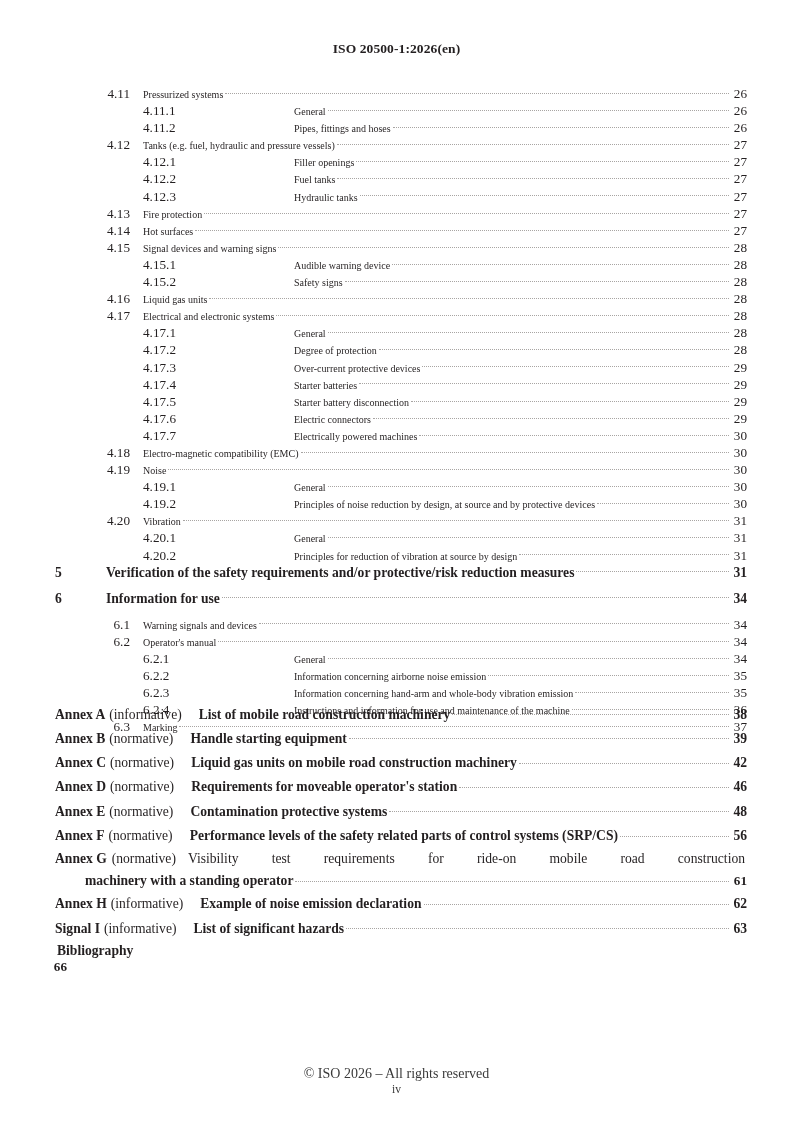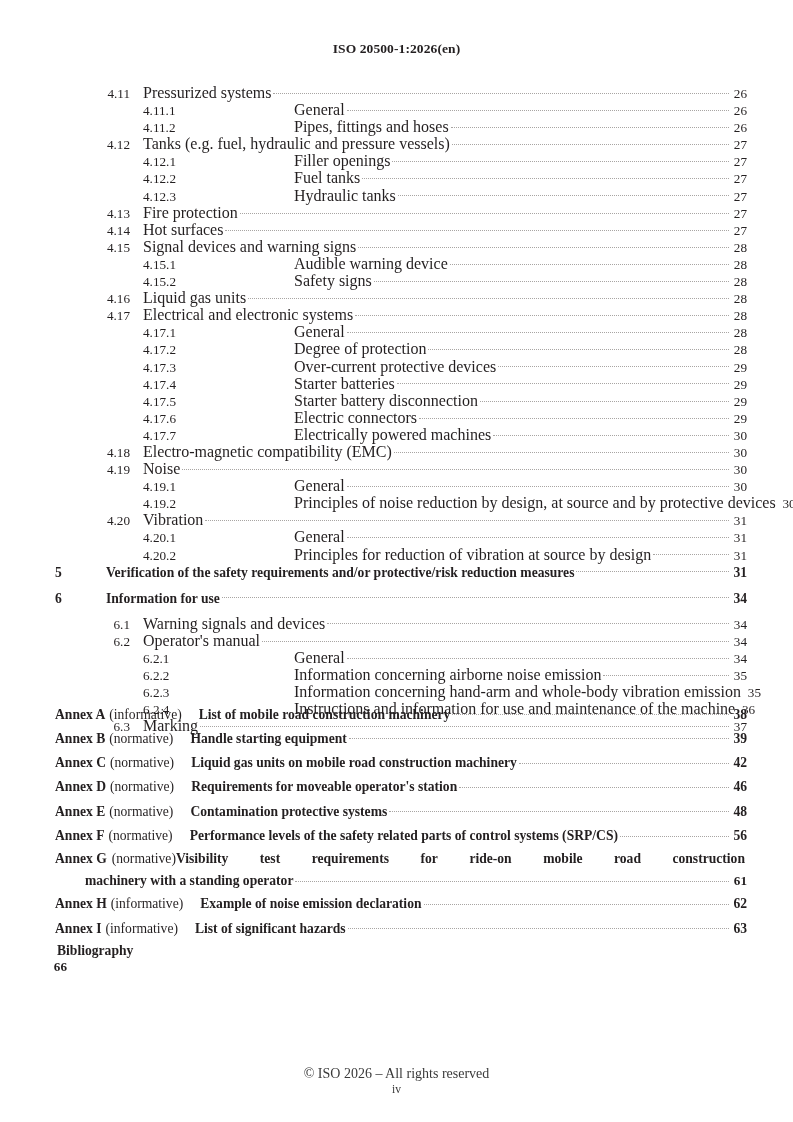--- a/index.html
+++ b/index.html
@@ -45,21 +45,21 @@
   }
 
   .num {
     flex: 0 0 auto;
     text-align: right;
     font-size: 13.2px;
   }
 
   .label {
     flex: 0 0 auto;
-    font-size: 16px;
+    font-size: 10px;
   }
 
   .leader {
     flex: 1 1 auto;
     position: relative;
     height: 1em;
     overflow: hidden;
     margin: 0 1px 0 2px;
   }
   .leader::after {
@@ -136,21 +136,22 @@
   }
   .annex-wrap .line1 {
     display: flex;
     align-items: baseline;
     height: 21px;
   }
   .annex-wrap .line1 .spread {
     flex: 1 1 auto;
     display: flex;
     justify-content: space-between;
-    font-weight: bold;
+    font-weight: normal;
+    padding-left: 12px;
     padding-right: 2px;
   }
   .annex-wrap .line2 {
     display: flex;
     align-items: baseline;
     height: 23px;
     padding-left: 30px;
   }
   .annex-wrap .line2 .t { flex: 0 0 auto; font-weight: bold; text-align: center; }
   .annex-wrap .line2 .pg { font-weight: bold; }
@@ -483,21 +484,21 @@
       </div>
     </div>
     <div class="annex">
       <span class="a-name">Annex H</span>
       <span class="a-kind">(informative)</span>
       <span class="a-title">Example of noise emission declaration</span>
       <span class="leader"></span>
       <span class="pg">62</span>
     </div>
     <div class="annex">
-      <span class="a-name">Annex I</span>
+      <span class="a-name">Signal I</span>
       <span class="a-kind">(informative)</span>
       <span class="a-title">List of significant hazards</span>
       <span class="leader"></span>
       <span class="pg">63</span>
     </div>
     <div class="biblio">
       <span class="b-name">Bibliography</span>
       <span class="leader"></span>
       <span class="pg">66</span>
     </div>

